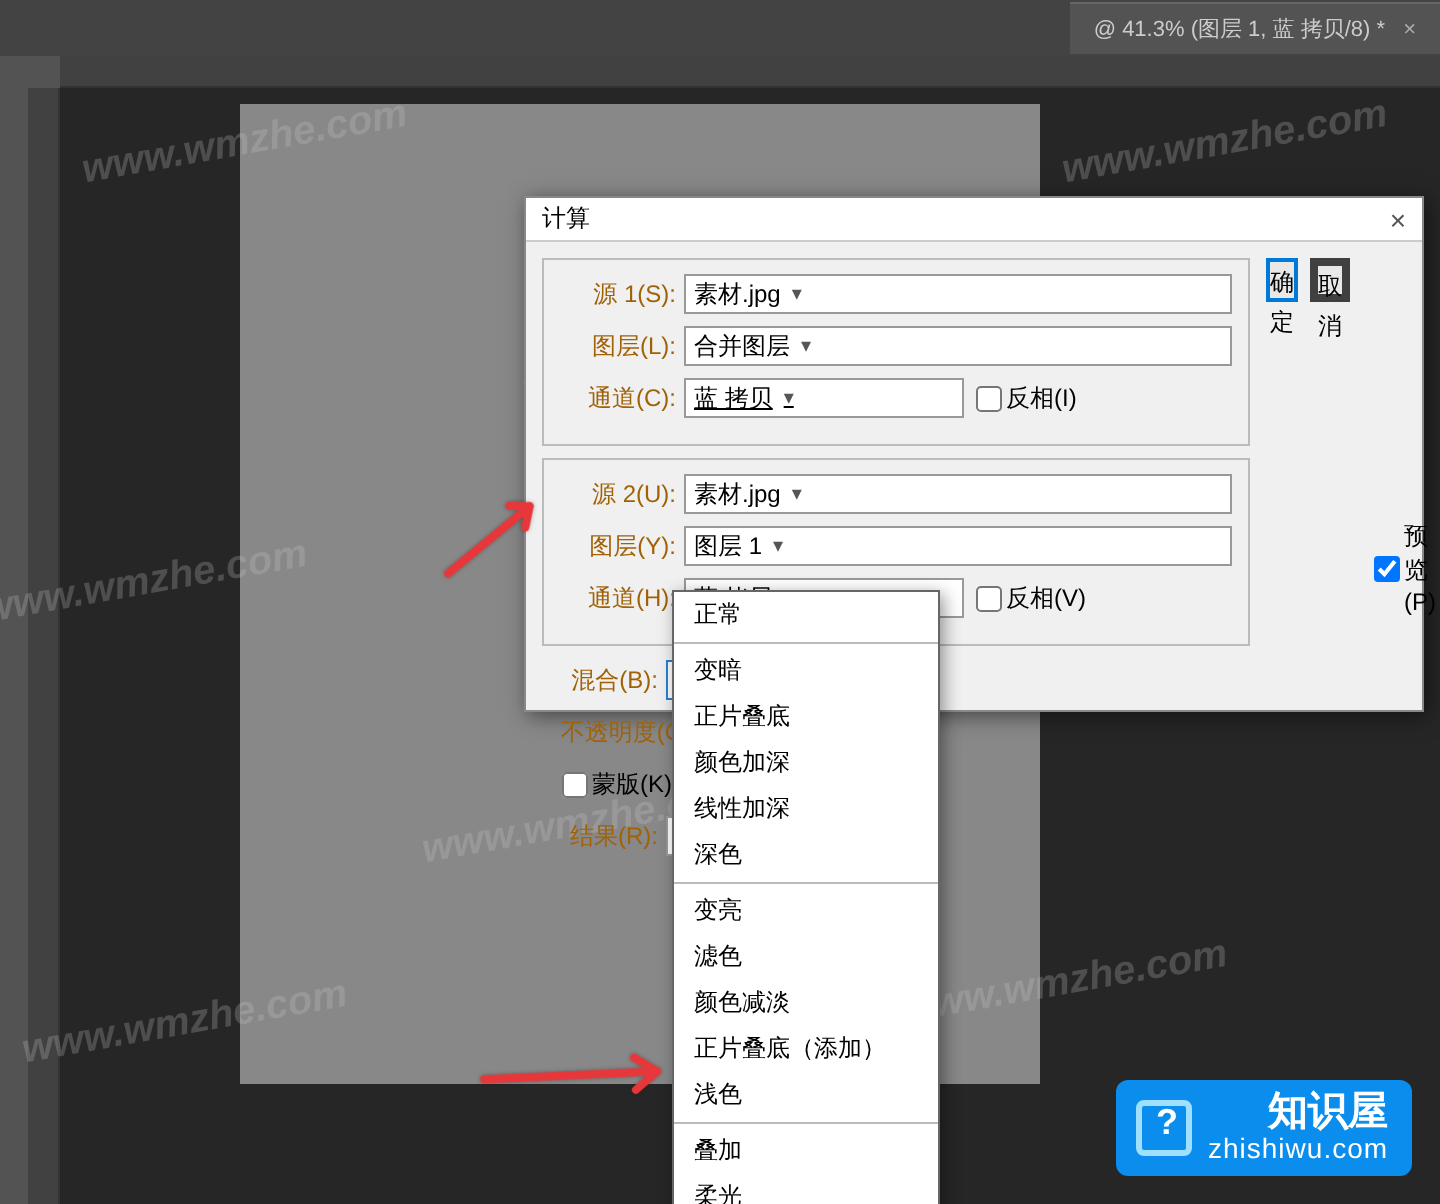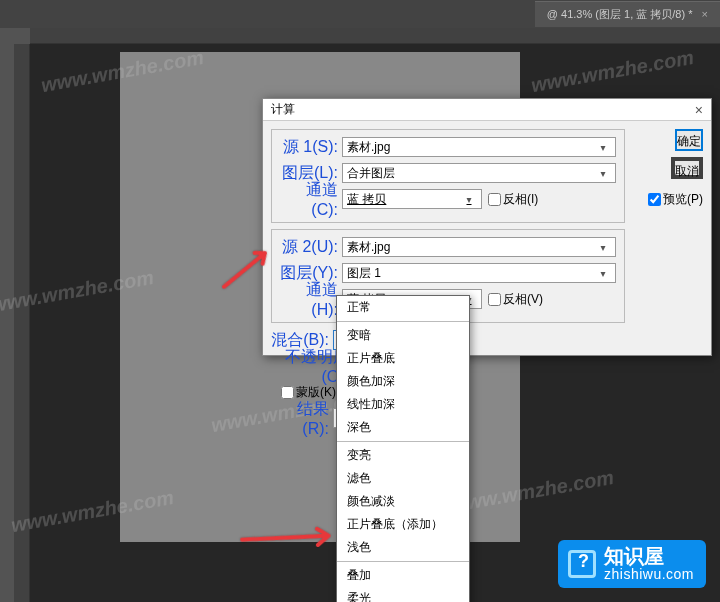--- a/index.html
+++ b/index.html
@@ -16,26 +16,26 @@
 .canvas { position: absolute; top: 8px; left: 90px; width: 400px; height: 490px; background: #888; }
 
 .dialog {
   position: absolute; top: 98px; left: 262px; width: 450px; height: 258px;
   background: #f0f0f0; border: 1px solid #888; box-shadow: 2px 2px 10px rgba(0,0,0,0.5);
 }
 .dlg-title { height: 22px; background: #fff; border-bottom: 1px solid #ccc; display: flex; align-items: center; justify-content: space-between; padding: 0 8px; font-size: 12px; }
 .dlg-close { font-size: 14px; color: #555; cursor: pointer; }
 .dlg-body { display: flex; padding: 8px; gap: 8px; }
 .dlg-left { flex: 1; }
-.dlg-right { width: 70px; display: flex; flex-direction: column; gap: 6px; align-items: flex-end; }
+.dlg-right { width: 70px; display: flex; flex-direction: row; gap: 6px; }
 
 .group { border: 1px solid #bbb; margin-bottom: 6px; padding: 6px 8px 8px 8px; }
 .row { display: flex; align-items: center; margin-bottom: 4px; height: 22px; }
-.lbl { font-size: 16px; color: #1d4ed8; text-align: right; width: 58px; margin-right: 4px; }
-.sel, .inp { flex: 1; height: 20px; border: 1px solid #999; background: #fff; font-size: 12px; padding: 0 4px; display: flex; align-items: center; justify-content: space-between; }
+.lbl { font-size: 12px; color: #a16207; text-align: right; width: 58px; margin-right: 4px; }
+.sel, .inp { flex: 1; height: 20px; border: 1px solid #999; background: #fff; font-size: 12px; padding: 0 4px; display: flex; align-items: center; }
 .sel-btn { width: 16px; text-align: center; color: #555; font-size: 10px; }
 .chk { display: flex; align-items: center; font-size: 12px; margin-left: 6px; }
 .chk input { margin-right: 2px; }
 .chan-row .sel { max-width: 140px; text-decoration: underline; }
 
 .btn { height: 22px; border: 4px solid #404040; background: #e8e8e8; font-size: 12px; text-align: center; line-height: 20px; cursor: pointer; }
 .btn-primary { border: 2px solid #0078d7; }
 
 .blend-row .sel { max-width: 120px; border: 1px solid #2a7fd4; }
 .opacity-row .inp { max-width: 50px; }
@@ -53,21 +53,21 @@
 
 .watermark { position: absolute; color: rgba(200,200,200,0.25); font-size: 20px; font-style: italic; font-weight: bold; transform: rotate(-10deg); pointer-events: none; }
 
 .logo-badge {
   position: absolute; right: 14px; bottom: 14px; width: 148px; height: 48px;
   background: #0b8ded; border-radius: 6px; display: flex; align-items: center; padding: 0 10px; gap: 8px;
 }
 .logo-q { width: 28px; height: 28px; border: 3px solid #9fe0ff; border-radius: 4px; position: relative; }
 .logo-q::after { content: "?"; color: #fff; font-size: 18px; font-weight: bold; position: absolute; top: -2px; left: 7px; }
 .logo-txt { color: #fff; display: flex; flex-direction: column; line-height: 1.1; }
-.logo-cn { font-size: 20px; font-weight: bold; }
+.logo-cn { font-size: 20px; font-weight: bold; text-align: right; }
 .logo-en { font-size: 14px; letter-spacing: 0.5px; }
 </style>
 </head>
 <body>
 
 <div class="ps-bg">
   <div class="tab-bar">
     <div class="tab">
       <span>@ 41.3% (图层 1, 蓝 拷贝/8) *</span>
       <span class="close-x">×</span>

